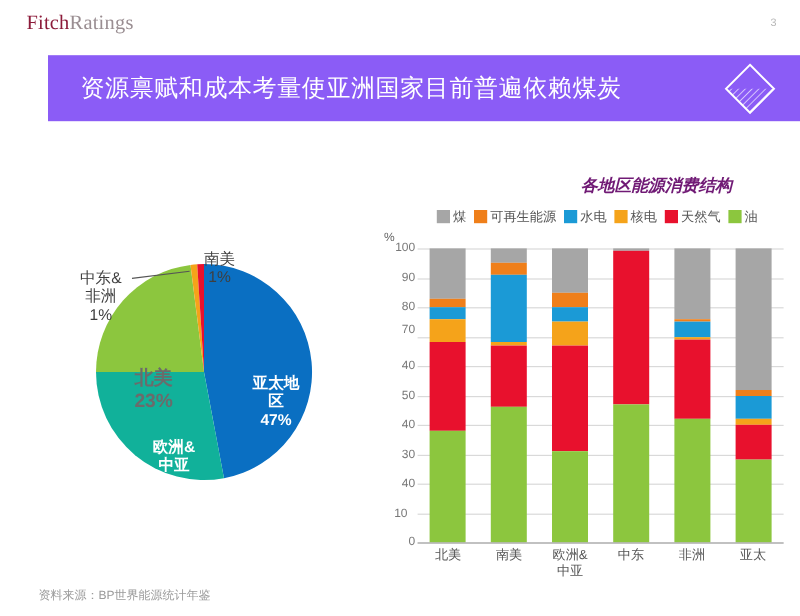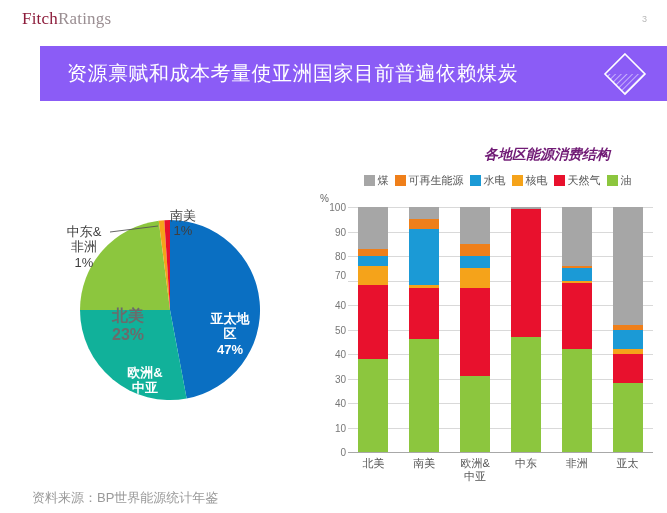--- a/index.html
+++ b/index.html
@@ -63,21 +63,21 @@
   .bars{position:absolute;left:0;top:0;width:305px;height:245px;display:flex;
         align-items:flex-end;}
   .barslot{flex:1;height:245px;display:flex;align-items:flex-end;justify-content:center;position:relative;}
   .bar{width:30px;height:100%;display:flex;flex-direction:column-reverse;position:relative;}
   .seg{width:100%;}
   .xaxis{position:absolute;left:0;top:245px;width:305px;height:1px;background:#a8a8a8;}
   .xlabels{position:absolute;left:0;top:250px;width:305px;display:flex;}
   .xlab{flex:1;text-align:center;font-size:11px;color:#555;line-height:1.15;}
 
   
-  .source{position:absolute;left:32px;top:489px;font-size:13px;color:#9a9a9a;}
+  .source{position:absolute;left:32px;top:489px;font-size:10px;color:#9a9a9a;}
 </style>
 </head>
 <body>
 
 <div class="slide">
 
   <div class="topbar">
     <div class="logo">
       <span class="f">Fitch</span><span class="r">Ratings</span>
     </div>
@@ -174,21 +174,21 @@
         </div>
         <div class="lg-item">
           <span class="lg-sw" style="background: rgb(140, 198, 62);"></span>
           <span class="lg-tx">油</span>
         </div>
       </div>
     <div class="pct">%</div>
     <div class="plot">
       <div class="yaxis" id="yaxis">
           <div class="ytick" style="top: 245px;">0</div>
-          <div class="ytick" style="top: 220.5px;">10</div>
+          <div class="ytick" style="top: 220.5px; text-align: center;">10</div>
           <div class="ytick" style="top: 196px;">40</div>
           <div class="ytick" style="top: 171.5px;">30</div>
           <div class="ytick" style="top: 147px;">40</div>
           <div class="ytick" style="top: 122.5px;">50</div>
           <div class="ytick" style="top: 98px;">40</div>
           <div class="ytick" style="top: 68px;">70</div>
           <div class="ytick" style="top: 49px;">80</div>
           <div class="ytick" style="top: 24.5px;">90</div>
           <div class="ytick" style="top: 0px;">100</div>
         </div>

